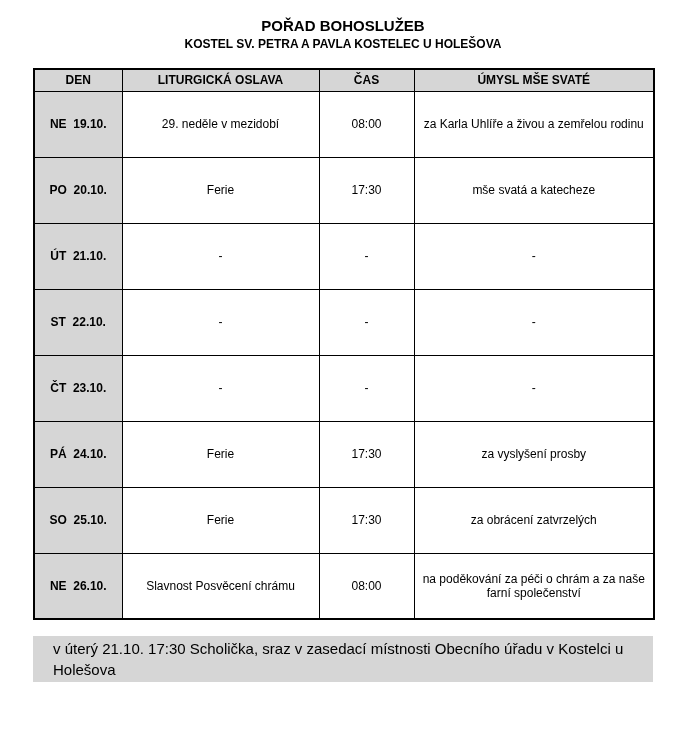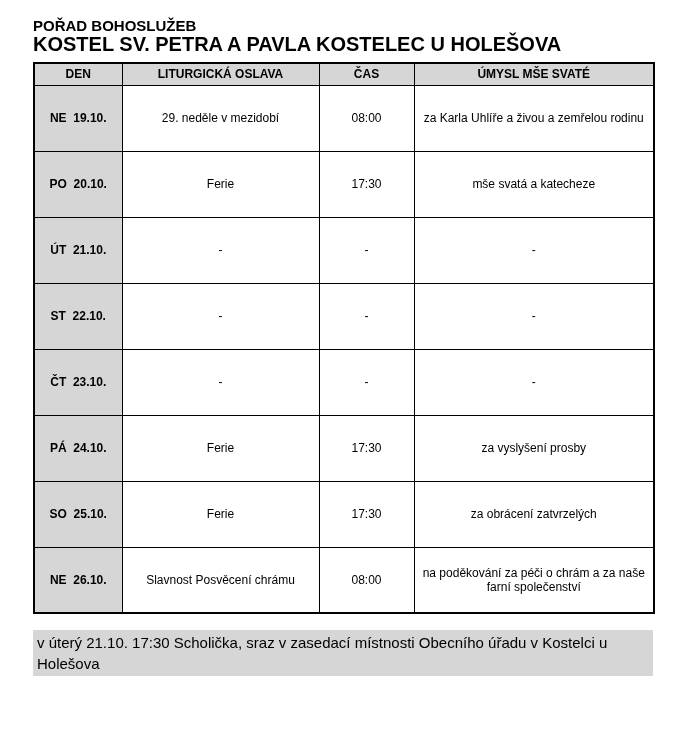--- a/index.html
+++ b/index.html
@@ -10,30 +10,30 @@
     color: #000000;
   }
   .page {
     width: 686px;
     height: 743px;
     box-sizing: border-box;
     padding: 16px 33px 0 33px;
     background: #ffffff;
   }
   .doc-header {
-    text-align: left;
-    margin-bottom: 8px;
+    text-align: center;
+    margin-bottom: 14px;
   }
   .doc-title {
     font-size: 15px;
     font-weight: bold;
     line-height: 19px;
   }
   .doc-subtitle {
-    font-size: 20px;
+    font-size: 12px;
     font-weight: bold;
     line-height: 19px;
   }
   .doc-daterange {
     font-size: 15px;
     font-weight: normal;
     line-height: 20px;
     margin-top: 2px;
   }
   table.schedule {
@@ -72,21 +72,21 @@
     padding-left: 8px;
     white-space: pre;
   }
   .footer-note {
     margin-top: 16px;
     width: 620px;
     box-sizing: border-box;
     background: #d6d6d6;
     font-size: 15px;
     line-height: 21px;
-    padding: 2px 4px;
+    padding: 2px 20px;
   }
 </style>
 </head>
 <body>
 
 <div class="page">
 
   <div class="doc-header">
     <div class="doc-title">POŘAD BOHOSLUŽEB</div>
     <div class="doc-subtitle">KOSTEL SV. PETRA A PAVLA KOSTELEC U HOLEŠOVA</div>

